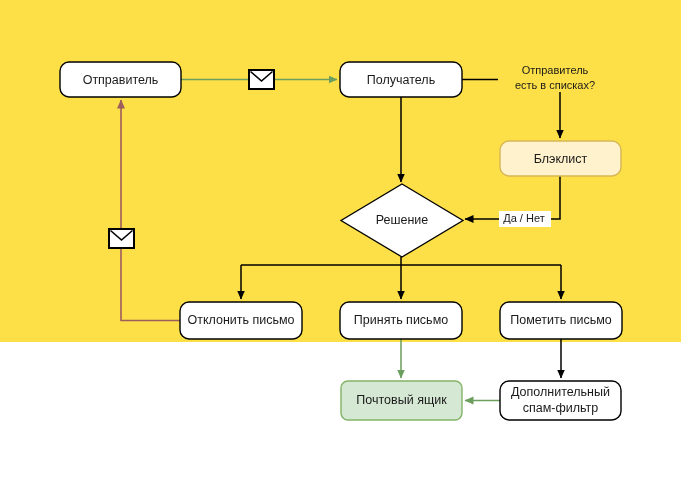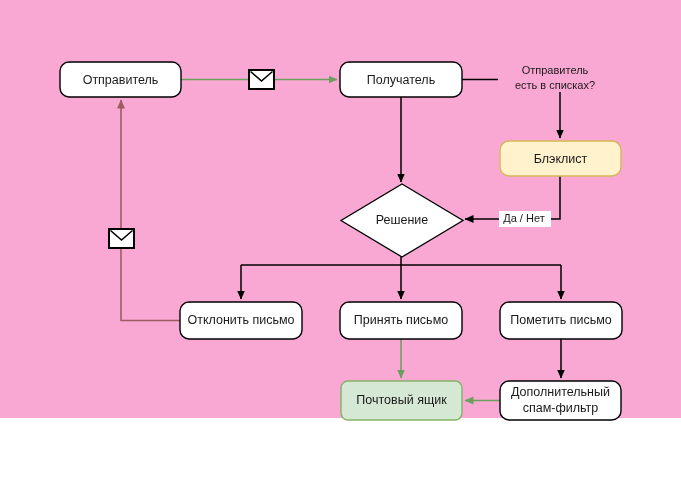--- a/index.html
+++ b/index.html
@@ -9,22 +9,22 @@
   }
   body {
     width: 681px;
     height: 481px;
     font-family: "Liberation Sans", sans-serif;
     overflow: hidden;
   }
   #diagram-root {
     position: relative;
     width: 681px;
-    height: 418px;
-    background: #f9a8d4;
+    height: 342px;
+    background: #fde047;
   }
   svg.layer {
     position: absolute;
     left: 0;
     top: 0;
     width: 681px;
     height: 481px;
   }
   .node-label {
     font-family: "Liberation Sans", sans-serif;

